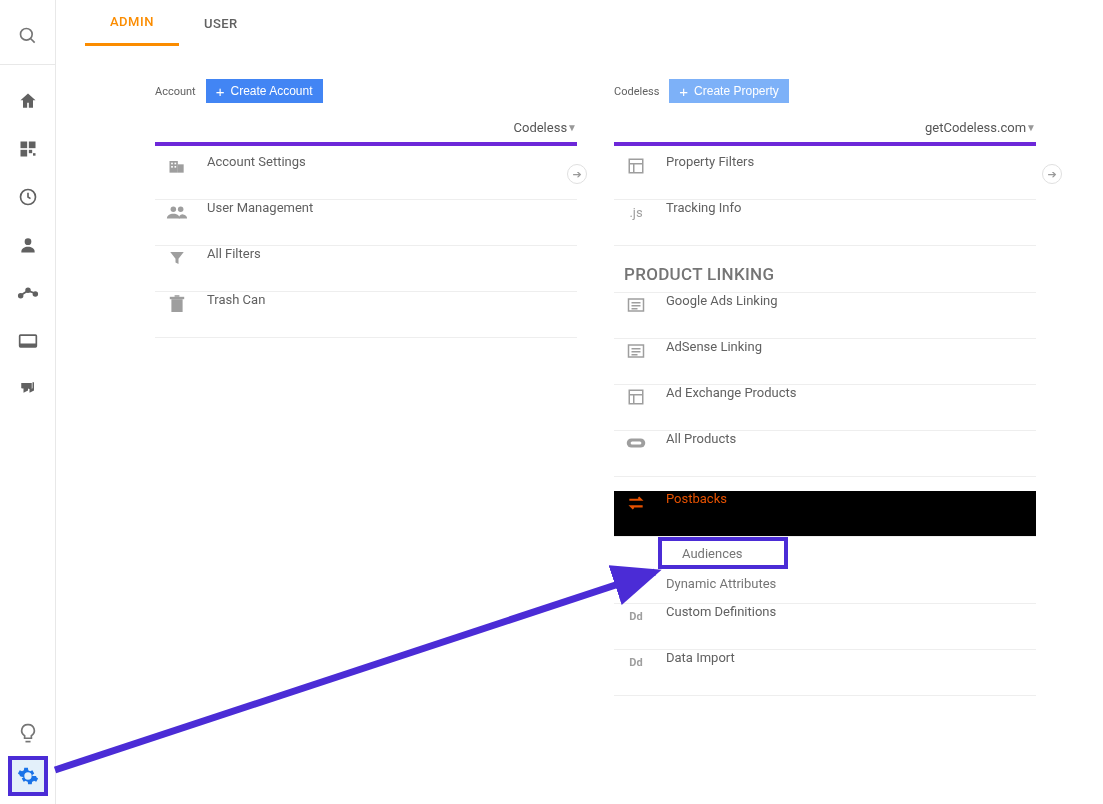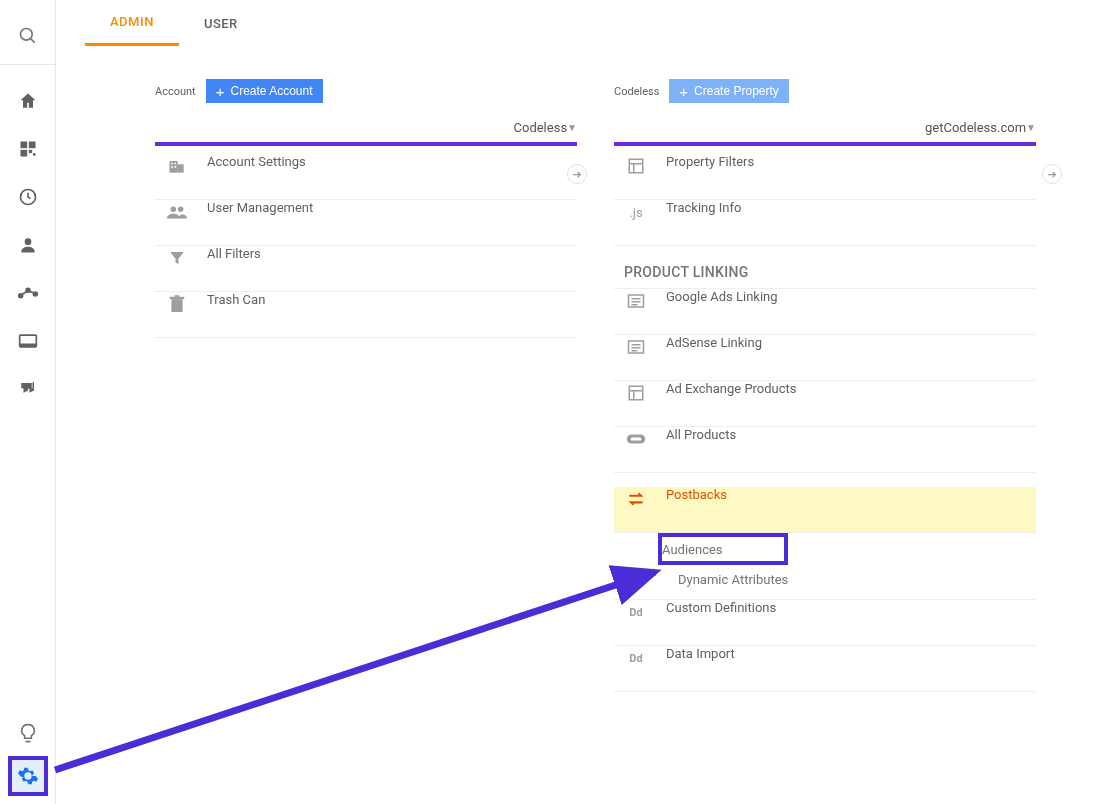--- a/index.html
+++ b/index.html
@@ -24,30 +24,30 @@
 .col-header .label { font-size: 11px; color: #616161; }
 .create-btn { background: #4285f4; color: #fff; border: none; height: 24px; padding: 0 10px; font-size: 12px; font-weight: 500; display: inline-flex; align-items: center; gap: 6px; cursor: pointer; }
 .create-btn.light { background: #7db1f8; }
 .create-btn .plus { font-size: 15px; line-height: 1; }
 
 .selector { margin-top: 6px; height: 34px; display: flex; align-items: center; justify-content: flex-end; border-bottom: 4px solid #6d28d9; font-size: 13px; color: #555; cursor: pointer; }
 .selector .caret { color: #999; font-size: 10px; }
 
 .items { margin-top: 8px; }
 .item { height: 46px; display: flex; align-items: flex-start; border-bottom: 1px solid #eee; padding-left: 10px; gap: 18px; font-size: 13px; color: #616161; cursor: pointer; }
-.item.active { background: #fef9c3; color: #e65100; }
+.item.active { background: #000000; color: #e65100; }
 .item.noborder { border-bottom: none; }
 .item .icon { width: 24px; height: 24px; display: flex; align-items: center; justify-content: center; color: #9e9e9e; flex-shrink: 0; }
 .item.active .icon { color: #e65100; }
 
-.section-label { font-size: 14px; color: #757575; font-weight: 500; letter-spacing: 0.3px; padding: 18px 0 8px 10px; border-bottom: 1px solid #eee; }
+.section-label { font-size: 17px; color: #757575; font-weight: 500; letter-spacing: 0.3px; padding: 18px 0 8px 10px; border-bottom: 1px solid #eee; }
 
 .sub-items { padding-left: 52px; }
-.sub-item { height: 28px; display: flex; align-items: center; font-size: 13px; color: #757575; cursor: pointer; margin-left: 12px; }
-.sub-item.highlighted { border: 4px solid #4b2cd6; padding: 0 0; height: 32px; margin-left: -8px; width: 130px; }
+.sub-item { height: 28px; display: flex; align-items: center; font-size: 13px; color: #757575; cursor: pointer; }
+.sub-item.highlighted { border: 4px solid #4b2cd6; padding: 0 20px; height: 32px; margin-left: -8px; width: 130px; }
 
 .float-arrow { position: absolute; width: 20px; height: 20px; border: 1px solid #e0e0e0; border-radius: 50%; background: #fff; display: flex; align-items: center; justify-content: center; color: #999; font-size: 11px; cursor: pointer; }
 
 .annotation-line { position: absolute; pointer-events: none; }
 
 .dd-icon { font-size: 11px; font-weight: 700; color: #9e9e9e; }
 </style>
 </head>
 <body>
 

